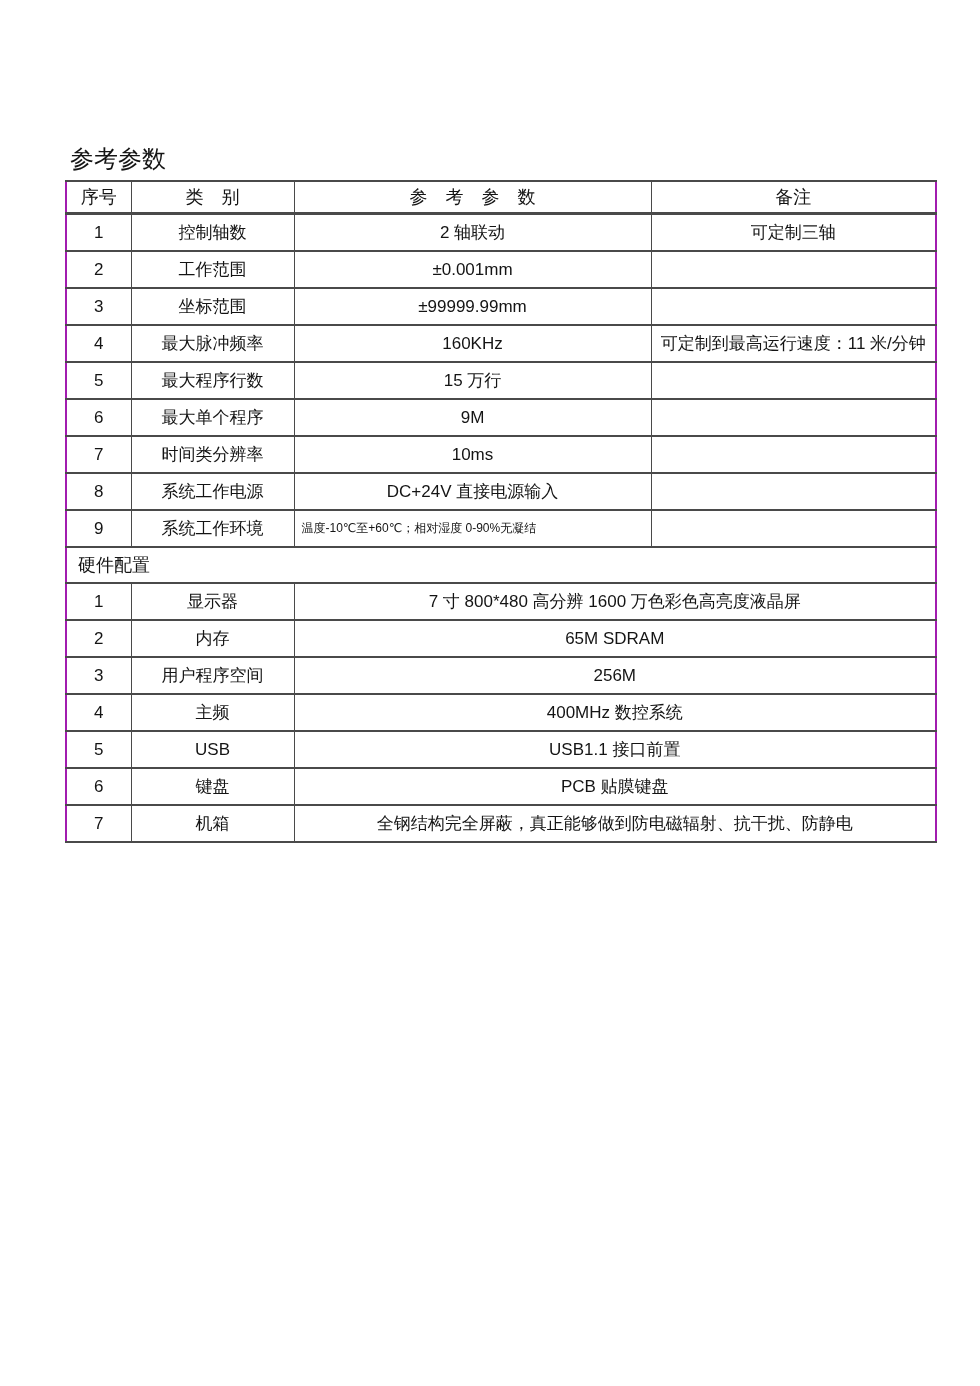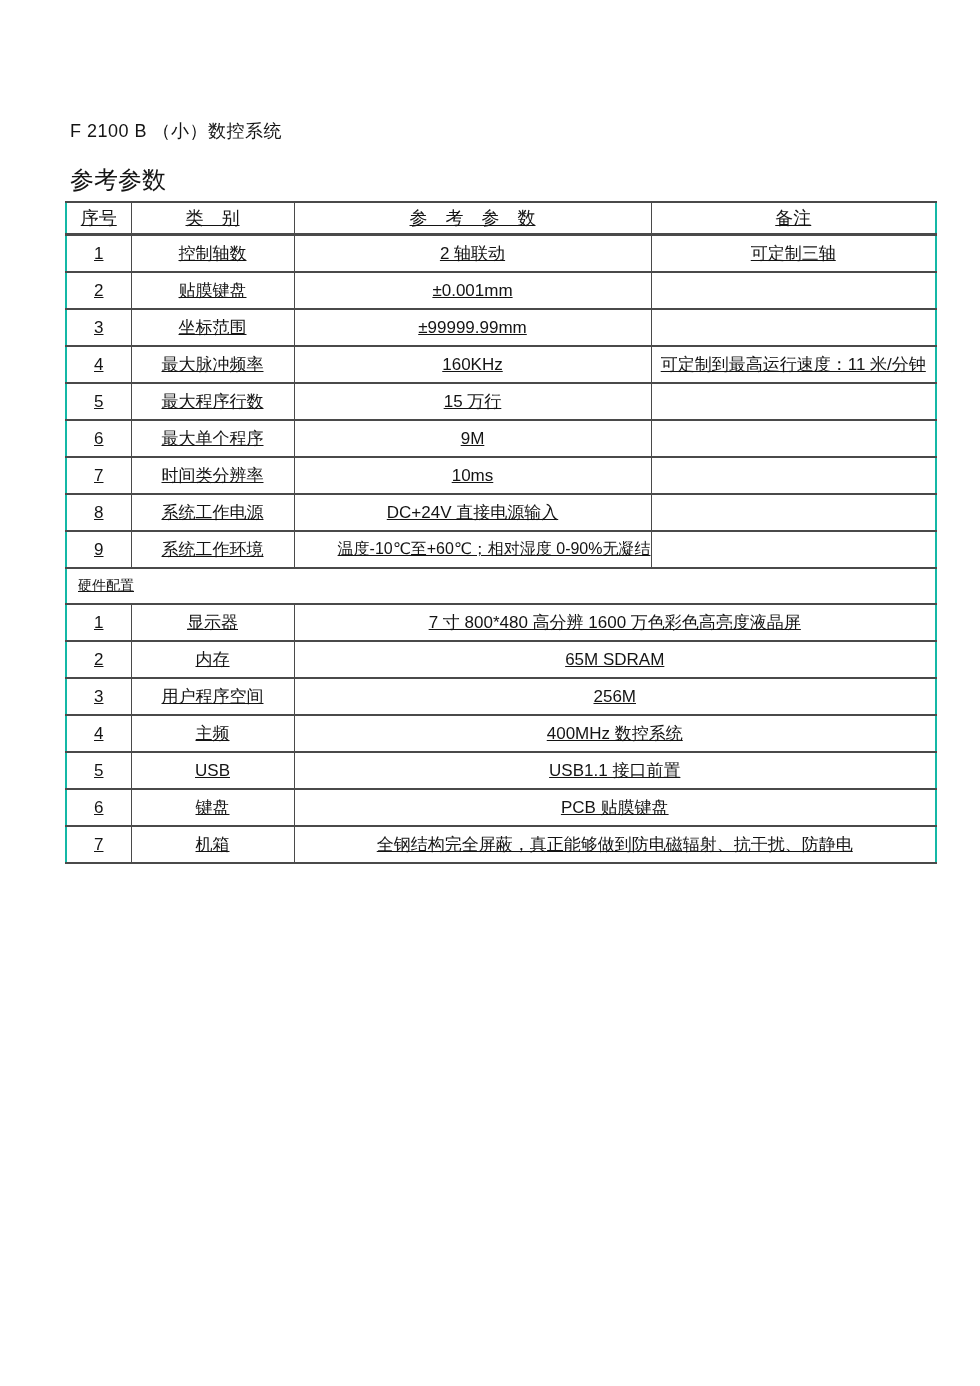--- a/index.html
+++ b/index.html
@@ -23,58 +23,56 @@
     font-size: 24px;
     line-height: 21px;
     white-space: nowrap;
   }
   table.spec {
     margin-left: 65px;
     margin-top: 11px;
     border-collapse: collapse;
     table-layout: fixed;
     width: 870px;
-    border: 2px solid #14b8a6;
-    text-decoration: underline;
+    border: 2px solid #a21caf;
   }
   .spec th, .spec td {
     border-left: 1px solid #4a4a4a;
     border-right: 1px solid #4a4a4a;
     border-top: 2px solid #4a4a4a;
     border-bottom: 2px solid #4a4a4a;
     text-align: center;
     vertical-align: middle;
     padding: 0;
     white-space: nowrap;
     overflow: hidden;
     font-weight: normal;
   }
   .spec thead th { height: 30px; font-size: 18px; border-bottom-width: 3px; }
   .spec td { height: 35px; font-size: 17px; }
   .c-cat { font-size: 18px; margin-left: 28px; }
   .c-no  { font-size: 17px; }
   
   #ref-body tr:nth-child(9) .c-param {
-    text-align: right;
+    text-align: left;
     padding-left: 7px;
-    font-size: 16px;
+    font-size: 12px;
   }
   td.section-cell {
     text-align: left;
     padding-left: 11px;
-    font-size: 14px;
+    font-size: 18px;
     height: 34px;
   }
 </style>
 </head>
 <body>
 
 <div class="page">
 
-  <div class="doc-title">F 2100 B （小）数控系统</div>
 
   <div class="doc-subtitle">参考参数</div>
 
   <table class="spec">
     <colgroup>
       <col style="width:65px">
       <col style="width:163px">
       <col style="width:357px">
       <col style="width:285px">
     </colgroup>
@@ -89,21 +87,21 @@
     <tbody id="ref-body">
   <tr>
     <td class="c-no">1</td>
     <td class="c-cat">控制轴数</td>
     <td class="c-param">2 轴联动</td>
     <td class="c-remark">可定制三轴</td>
   </tr>
 
   <tr>
     <td class="c-no">2</td>
-    <td class="c-cat">贴膜键盘</td>
+    <td class="c-cat">工作范围</td>
     <td class="c-param">±0.001mm</td>
     <td class="c-remark"></td>
   </tr>
 
   <tr>
     <td class="c-no">3</td>
     <td class="c-cat">坐标范围</td>
     <td class="c-param">±99999.99mm</td>
     <td class="c-remark"></td>
   </tr>

